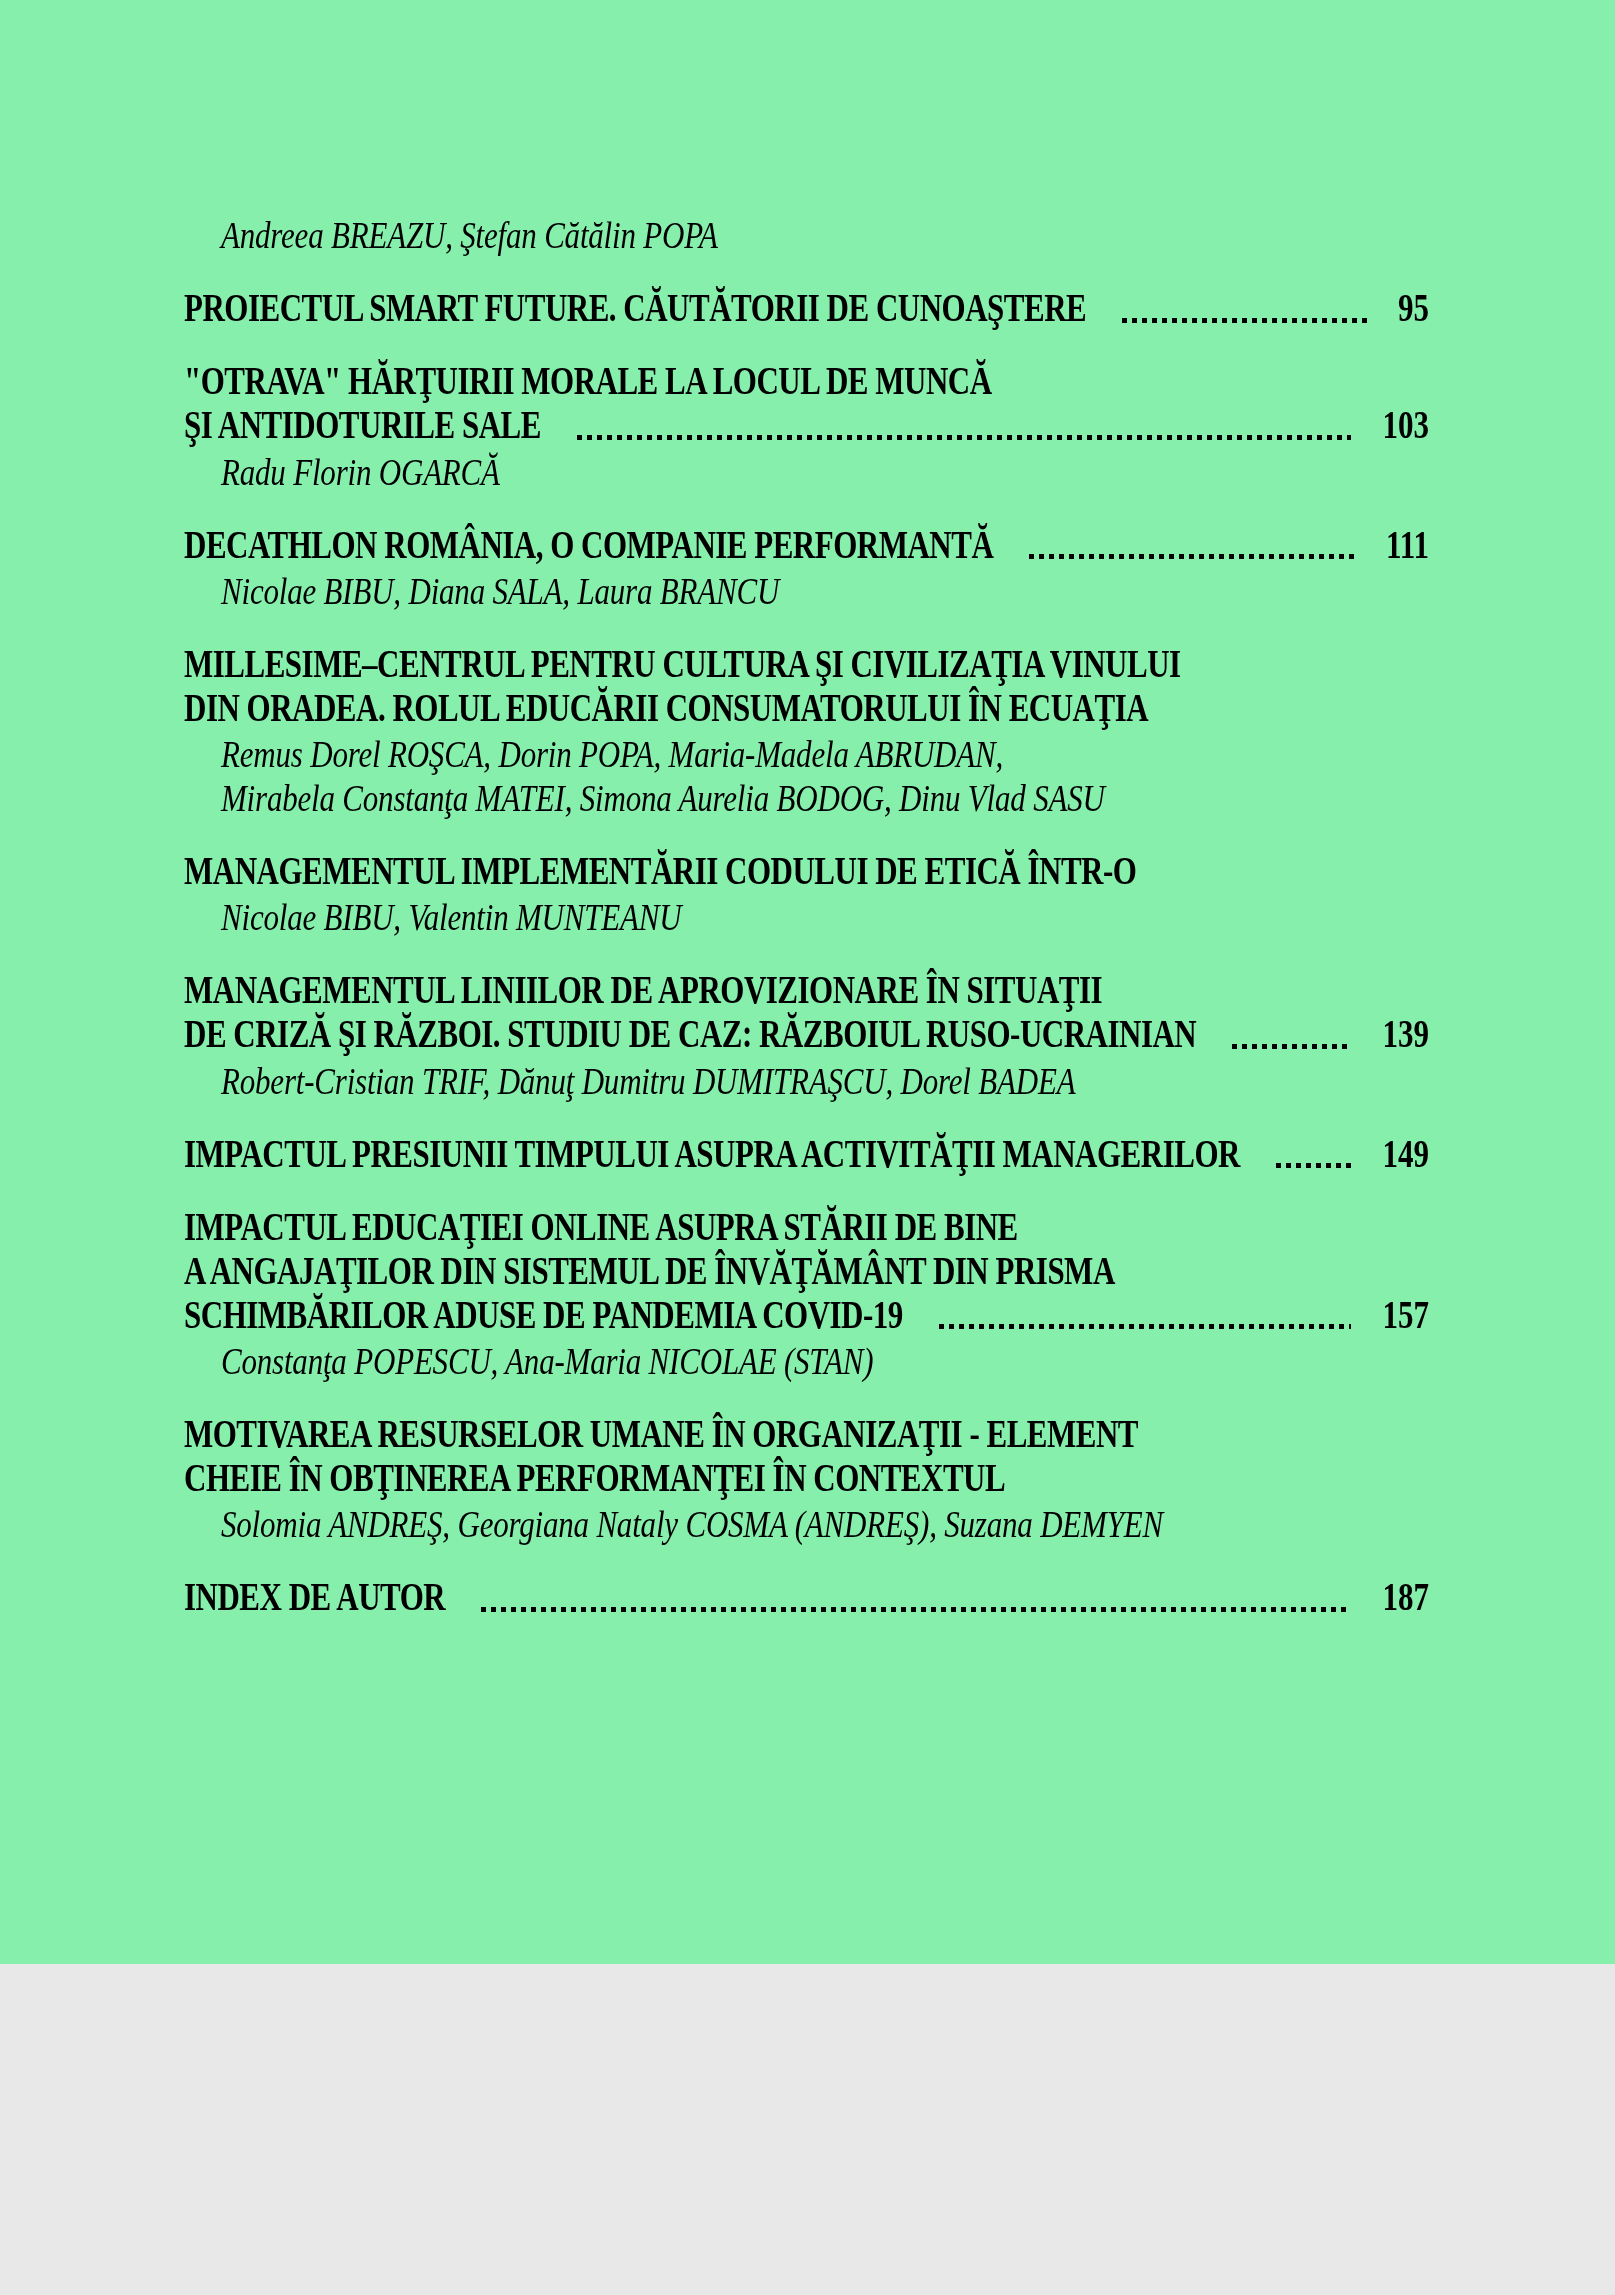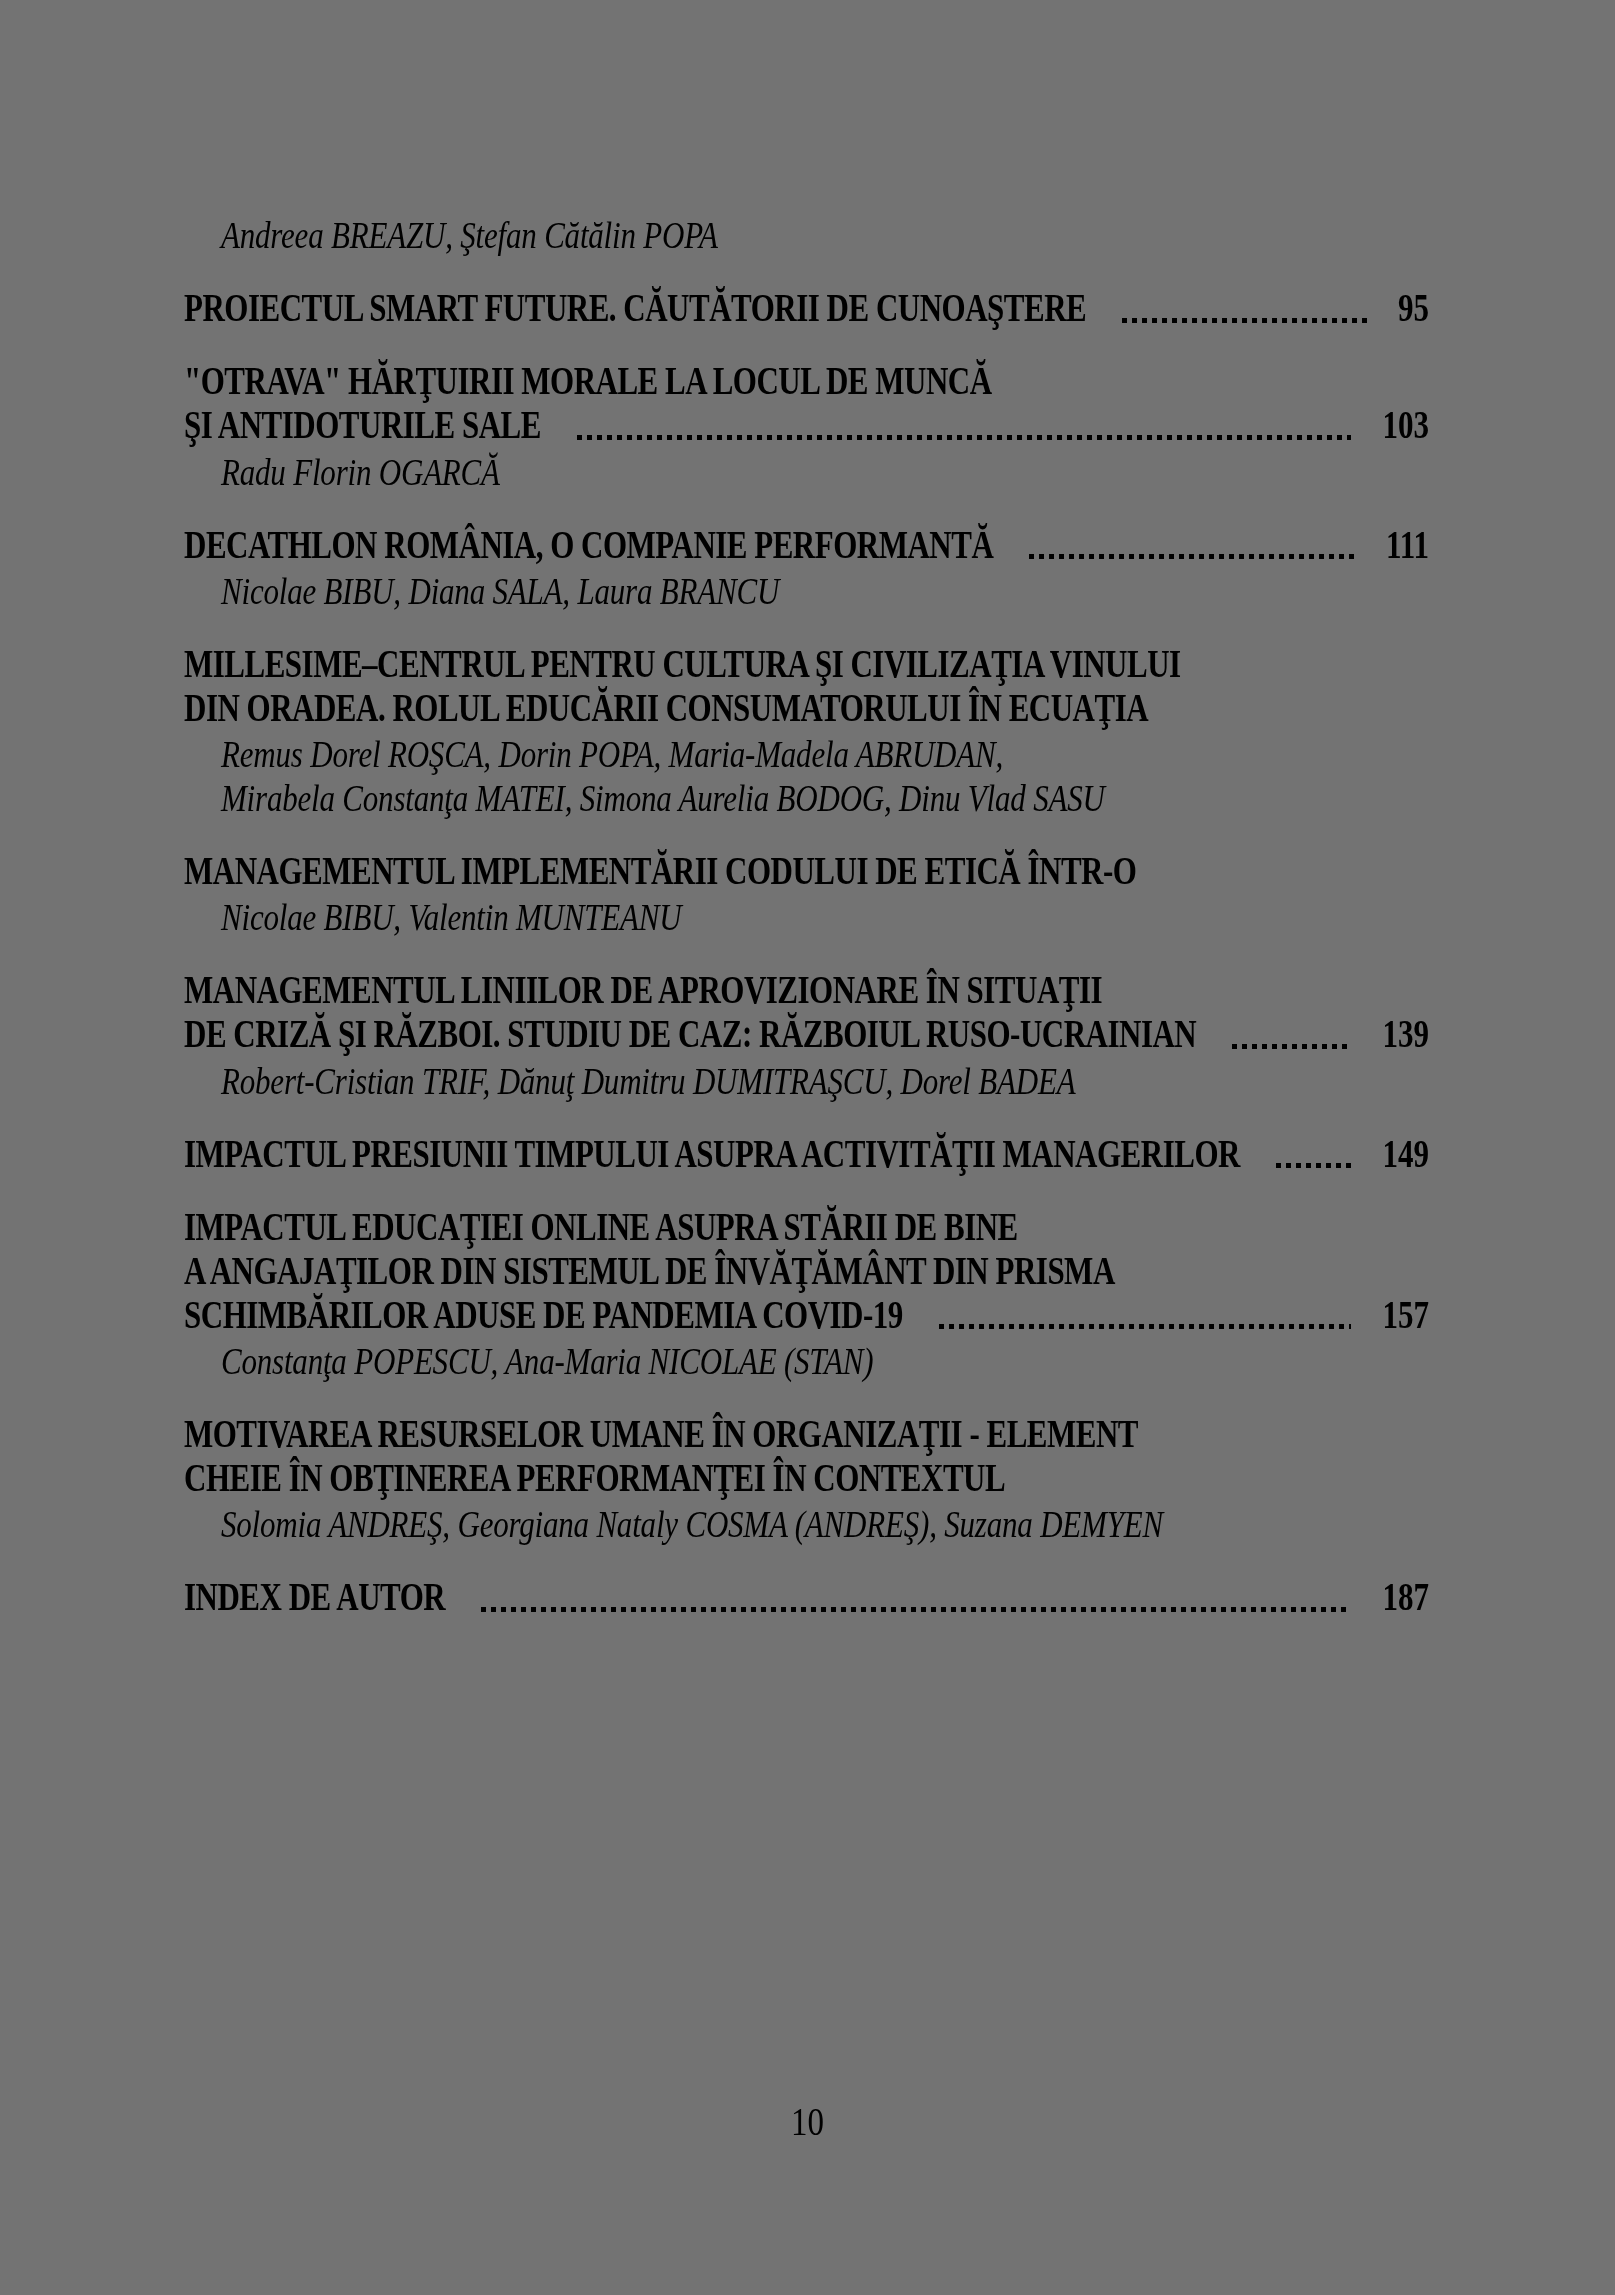--- a/index.html
+++ b/index.html
@@ -1,19 +1,19 @@
 <!DOCTYPE html>
 <html style="font-size:12.4px"><head>
 <meta charset="utf-8">
 <style>
   html,body{margin:0;padding:0;background:#e8e8e8;}
   .page{
     position:relative;
-    width:1615px;height:2295px;
-    background:#737373;
+    width:1615px;height:1964px;
+    background:#86efac;
     color:#000;
     font-family:"Liberation Serif", serif;
     box-sizing:border-box;
     padding:211px 186px 0 184px;
     overflow:hidden;
   }
   .entry{margin-top:29px;}
   .entry:first-child{margin-top:0;}
   .tl{display:flex;align-items:baseline;height:44px;line-height:44px;gap:28px;}
   .tt{

